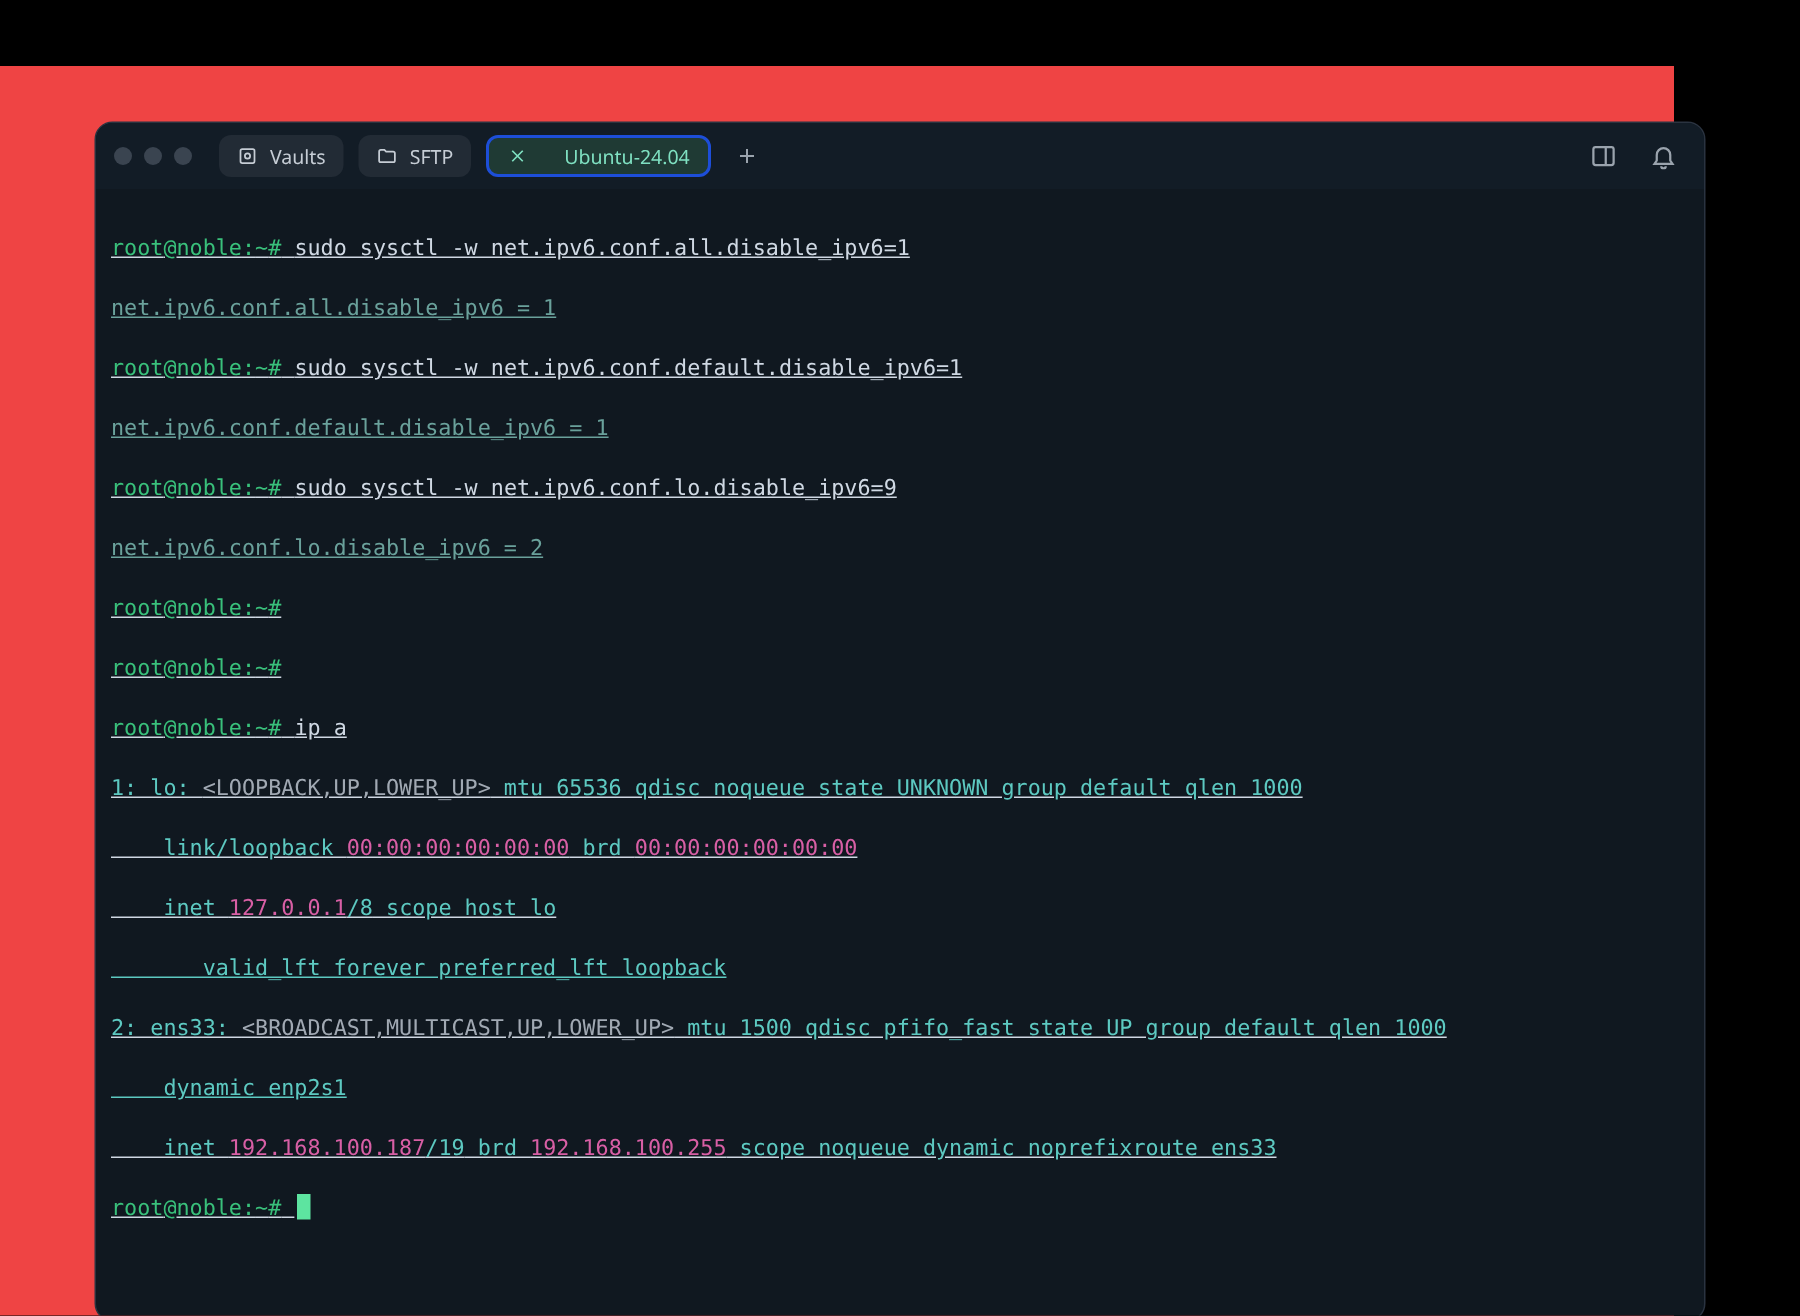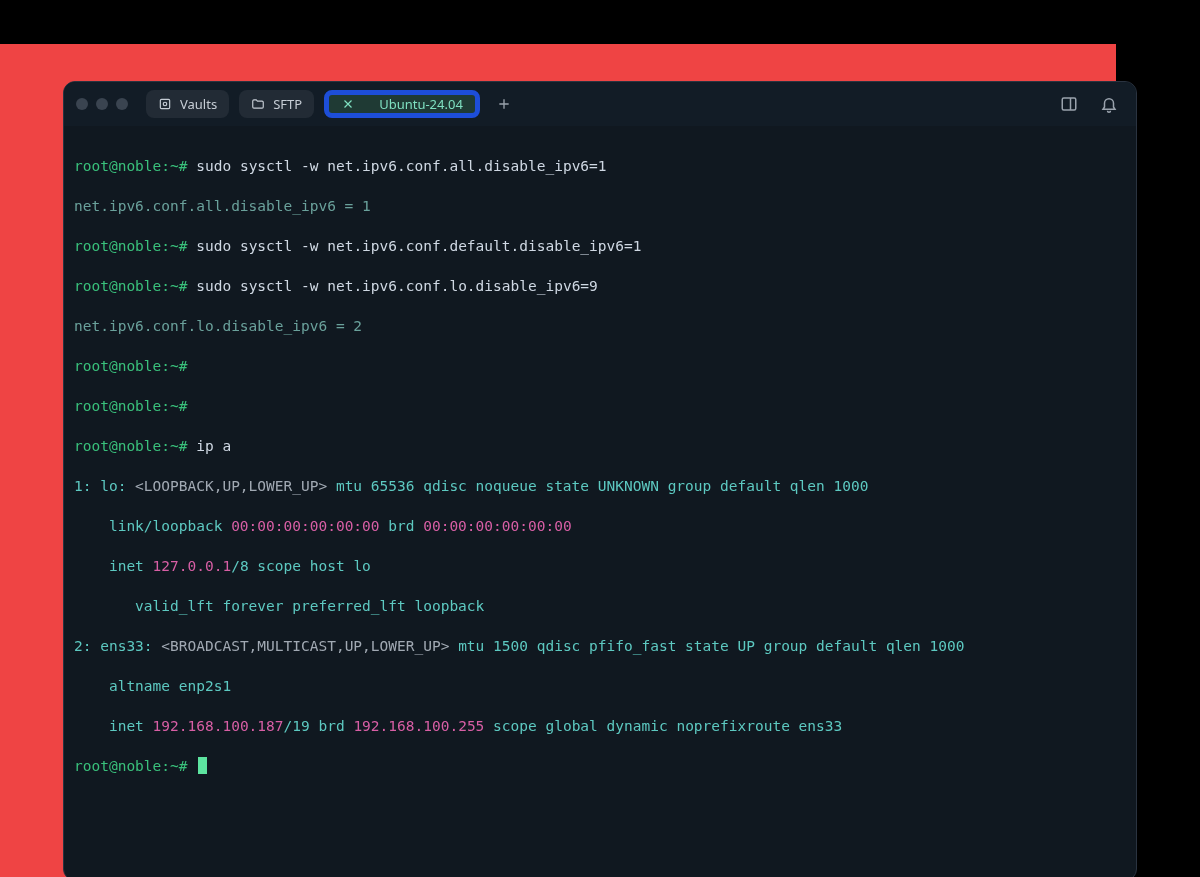--- a/index.html
+++ b/index.html
@@ -38,21 +38,21 @@
     border-radius: 8px;
     background: #222b35;
     color: #c6cdd5;
     font-family: -apple-system, system-ui, "Segoe UI", Arial, sans-serif;
     font-size: 13px;
     cursor: pointer;
   }
   .tab-pill.active {
     background: #1f3a34;
     color: #7fe0c1;
-    border: 5px solid #1d4ed8;
+    border: 2px solid #1d4ed8;
     gap: 24px;
   }
   .tab-pill .icn { width: 14px; height: 14px; display: inline-flex; align-items:center; justify-content:center; }
   .tab-pill .icn svg { width: 14px; height: 14px; display:block; }
   .plus-btn {
     width: 28px; height: 28px; display:flex; align-items:center; justify-content:center;
     color:#9aa3ad; border-radius:6px; cursor:pointer;
   }
   .spacer { flex: 1; }
   .title-action {
@@ -64,21 +64,21 @@
   
   .term {
     flex: 1;
     padding: 10px 10px 10px 10px;
     font-size: 14.5px;
     line-height: 20px;
     white-space: pre;
     color: #cfd8e3;
     overflow: hidden;
   }
-  .row { display: block; }
+  .row { display: block; text-decoration: underline; }
   .prompt { color: #39c07b; }
   .prompt .at, .prompt .host, .prompt .user, .prompt .colon, .prompt .tilde, .prompt .hash { color:#39c07b; }
   .cmd { color: #cfd8e3; }
   .dim { color: #6aa19b; }
   .mag { color: #d85fa5; }
   .teal { color: #5dc9c1; }
   .plain { color: #a1a9b3; }
   .cursor {
     display: inline-block;
     width: 9px; height: 17px;
@@ -149,30 +149,31 @@
           <path d="M18 16v-5a6 6 0 10-12 0v5l-2 3h16l-2-3z"></path>
           <path d="M10 21a2 2 0 004 0"></path>
         </svg>
       </div>
     </div>
 
     <div class="term">
 <span class="row"><span class="prompt"><span class="user">root</span>@<span class="host">noble</span>:<span class="tilde">~</span><span class="hash">#</span></span> <span class="cmd">sudo sysctl -w net.ipv6.conf.all.disable_ipv6=1</span></span>
 <span class="row dim">net.ipv6.conf.all.disable_ipv6 = 1</span>
 <span class="row"><span class="prompt"><span class="user">root</span>@<span class="host">noble</span>:<span class="tilde">~</span><span class="hash">#</span></span> <span class="cmd">sudo sysctl -w net.ipv6.conf.default.disable_ipv6=1</span></span>
+<span class="row dim">net.ipv6.conf.default.disable_ipv6 = 1</span>
 <span class="row"><span class="prompt"><span class="user">root</span>@<span class="host">noble</span>:<span class="tilde">~</span><span class="hash">#</span></span> <span class="cmd">sudo sysctl -w net.ipv6.conf.lo.disable_ipv6=9</span></span>
 <span class="row dim">net.ipv6.conf.lo.disable_ipv6 = 2</span>
 <span class="row"><span class="prompt"><span class="user">root</span>@<span class="host">noble</span>:<span class="tilde">~</span><span class="hash">#</span></span></span>
 <span class="row"><span class="prompt"><span class="user">root</span>@<span class="host">noble</span>:<span class="tilde">~</span><span class="hash">#</span></span></span>
 <span class="row"><span class="prompt"><span class="user">root</span>@<span class="host">noble</span>:<span class="tilde">~</span><span class="hash">#</span></span> <span class="cmd">ip a</span></span>
 <span class="row"><span class="teal">1: lo: </span><span class="plain">&lt;LOOPBACK,UP,LOWER_UP&gt;</span><span class="teal"> mtu 65536 qdisc noqueue state UNKNOWN group default qlen 1000</span></span>
 <span class="row"><span class="teal">    link/loopback </span><span class="mag">00:00:00:00:00:00</span><span class="teal"> brd </span><span class="mag">00:00:00:00:00:00</span></span>
 <span class="row"><span class="teal">    inet </span><span class="mag">127.0.0.1</span><span class="teal">/8</span><span class="teal"> scope host lo</span></span>
 <span class="row teal">       valid_lft forever preferred_lft loopback</span>
 <span class="row"><span class="teal">2: ens33: </span><span class="plain">&lt;BROADCAST,MULTICAST,UP,LOWER_UP&gt;</span><span class="teal"> mtu 1500 qdisc pfifo_fast state UP group default qlen 1000</span></span>
-<span class="row teal">    altname enp2s1</span>
-<span class="row"><span class="teal">    inet </span><span class="mag">192.168.100.187</span><span class="teal">/19</span><span class="teal"> brd </span><span class="mag">192.168.100.255</span><span class="teal"> scope global dynamic noprefixroute ens33</span></span>
+<span class="row teal">    dynamic enp2s1</span>
+<span class="row"><span class="teal">    inet </span><span class="mag">192.168.100.187</span><span class="teal">/19</span><span class="teal"> brd </span><span class="mag">192.168.100.255</span><span class="teal"> scope noqueue dynamic noprefixroute ens33</span></span>
 <span class="row"><span class="prompt"><span class="user">root</span>@<span class="host">noble</span>:<span class="tilde">~</span><span class="hash">#</span></span> <span class="cursor"></span></span>
     </div>
 
   </div>
 
 </div>
 
 </body></html>

